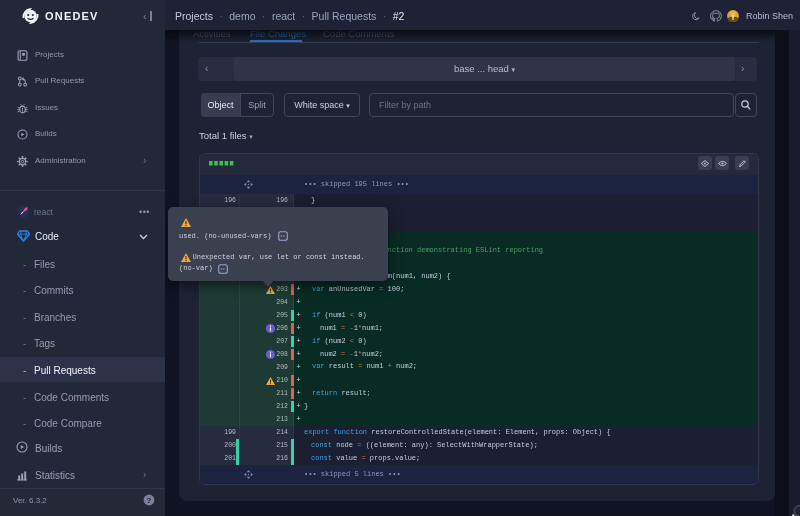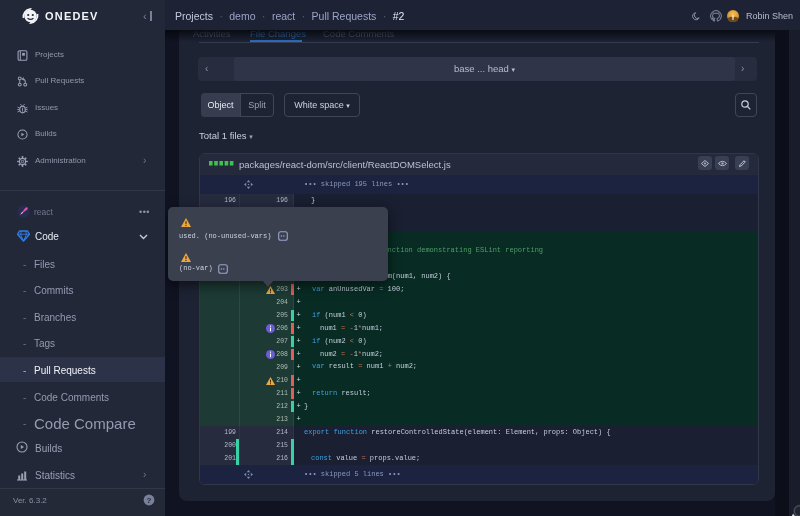--- a/index.html
+++ b/index.html
@@ -28,41 +28,41 @@
   <div class="abs" style="left:234px;top:57px;width:501px;height:24px;background:#2f3449;border-radius:3px;"></div>
   <div class="abs" style="left:205px;top:57px;width:12px;height:24px;color:#8890a8;font-size:10px;line-height:24px;">‹</div>
   <div class="abs" style="left:741px;top:57px;width:12px;height:24px;color:#8890a8;font-size:10px;line-height:24px;">›</div>
   <div class="abs" style="left:234px;top:57px;width:501px;height:24px;color:#b7bdd0;font-size:9.5px;line-height:24px;text-align:center;">base ... head <span style="font-size:7px;">▾</span></div>
 
   <div class="abs" style="left:201px;top:93px;width:73px;height:24px;border:1px solid #3f4659;border-radius:4px;box-sizing:border-box;"></div>
   <div class="abs" style="left:201px;top:93px;width:39px;height:24px;background:#373d4e;border-radius:4px 0 0 4px;color:#e8ebf3;font-size:9px;line-height:24px;text-align:center;">Object</div>
   <div class="abs" style="left:240px;top:93px;width:1px;height:24px;background:#3f4659;"></div>
     <div class="abs" style="left:240px;top:93px;width:34px;height:24px;color:#9aa1b5;font-size:9px;line-height:24px;text-align:center;">Split</div>
   <div class="abs" style="left:284px;top:93px;width:76px;height:24px;border:1px solid #3f4659;border-radius:4px;box-sizing:border-box;color:#ccd1df;font-size:9px;line-height:22px;text-align:center;">White space <span style="font-size:7px;">▾</span></div>
+  <div class="abs" style="left:369px;top:93px;width:365px;height:24px;border:1px solid #3f4659;border-radius:4px;box-sizing:border-box;color:#6b7287;font-size:9px;line-height:22px;padding-left:9px;">Filter by path</div>
   <div class="abs" style="left:735px;top:93px;width:22px;height:24px;border:1px solid #3f4659;border-radius:4px;box-sizing:border-box;"></div>
   <svg class="abs" style="left:740px;top:99px;" width="12" height="12" viewBox="0 0 12 12">
       <circle cx="5" cy="5" r="3.2" fill="none" stroke="#c7cdd9" stroke-width="1.2"></circle>
       <line x1="7.5" y1="7.5" x2="10.3" y2="10.3" stroke="#c7cdd9" stroke-width="1.2"></line>
     </svg>
 
   <div class="abs" style="left:199px;top:129px;width:120px;height:13px;color:#c9cfdf;font-size:9.5px;line-height:13px;">Total 1 files <span style="font-size:7px;color:#9aa1b5;">▾</span></div>
 
   <div class="abs" id="filepanel" style="left:199px;top:153px;width:560px;height:332px;border:1px solid #303748;border-radius:6px;box-sizing:border-box;background:#1a1f31;"></div>
 
   <div class="abs" style="left:200px;top:154px;width:558px;height:21px;background:#242a3c;border-radius:5px 5px 0 0;"></div>
   <div class="abs" style="left:209px;top:161px;width:30px;height:5px;">
     <svg width="28" height="5" style="display:block">
         <rect x="0" y="0" width="3.6" height="4.5" fill="#3fc24d"></rect>
         <rect x="5.2" y="0" width="3.6" height="4.5" fill="#3fc24d"></rect>
         <rect x="10.4" y="0" width="3.6" height="4.5" fill="#3fc24d"></rect>
         <rect x="15.6" y="0" width="3.6" height="4.5" fill="#3fc24d"></rect>
         <rect x="20.8" y="0" width="3.6" height="4.5" fill="#3fc24d"></rect>
       </svg>
   </div>
-  <div class="abs" style="left:239px;top:154px;height:21px;line-height:21px;color:#bac1d6;font-size:9.5px;">packages/react-dom/src/client/ReactDOMSelect.js</div>
 
   <div class="abs" style="left:698px;top:156px;width:14px;height:14px;background:#3a4053;border-radius:3px;"></div>
   <div class="abs" style="left:715px;top:156px;width:14px;height:14px;background:#3a4053;border-radius:3px;"></div>
   <div class="abs" style="left:735px;top:156px;width:14px;height:14px;background:#3a4053;border-radius:3px;"></div>
   <svg class="abs" style="left:701px;top:159.5px;" width="8" height="7" viewBox="0 0 8 7">
       <path d="M4 0.5 L7.5 3.5 L4 6.5 L0.5 3.5 Z" fill="none" stroke="#b9c0d4" stroke-width="1"></path>
       <circle cx="4" cy="3.5" r="0.9" fill="#b9c0d4"></circle>
     </svg>
   <svg class="abs" style="left:717.5px;top:159.5px;" width="9" height="7" viewBox="0 0 9 7">
       <path d="M0.5 3.5 Q4.5 -0.8 8.5 3.5 Q4.5 7.8 0.5 3.5 Z" fill="none" stroke="#b9c0d4" stroke-width="1"></path>
@@ -180,20 +180,21 @@
   <div class="abs mono" style="left:320px;top:348px;height:13px;line-height:13px;font-size:7px;color:#c3cddb;"><span style="color:#c3cddb">num2&nbsp;</span><span style="color:#cd7552">=</span><span style="color:#c3cddb">&nbsp;</span><span style="color:#cd7552">-</span><span style="color:#c3cddb">1</span><span style="color:#cd7552">*</span><span style="color:#c3cddb">num2;</span></div>
   <div class="abs mono" style="left:296.5px;top:361px;height:13px;line-height:13px;font-size:7px;color:#d5dde8;">+</div>
   <div class="abs mono" style="left:296.5px;top:374px;height:13px;line-height:13px;font-size:7px;color:#d5dde8;">+</div>
   <div class="abs mono" style="left:312px;top:360px;height:13px;line-height:13px;font-size:7px;color:#c3cddb;"><span style="color:#3da1e0">var</span><span style="color:#c3cddb">&nbsp;result&nbsp;</span><span style="color:#cd7552">=</span><span style="color:#c3cddb">&nbsp;num1&nbsp;</span><span style="color:#cd7552">+</span><span style="color:#c3cddb">&nbsp;num2;</span></div>
   <div class="abs mono" style="left:296.5px;top:387px;height:13px;line-height:13px;font-size:7px;color:#d5dde8;">+</div>
   <div class="abs mono" style="left:312px;top:387px;height:13px;line-height:13px;font-size:7px;color:#c3cddb;"><span style="color:#3da1e0">return</span><span style="color:#c3cddb">&nbsp;result;</span></div>
   <div class="abs mono" style="left:296.5px;top:400px;height:13px;line-height:13px;font-size:7px;color:#d5dde8;">+</div>
   <div class="abs mono" style="left:304px;top:400px;height:13px;line-height:13px;font-size:7px;color:#c3cddb;"><span style="color:#c3cddb">}</span></div>
   <div class="abs mono" style="left:296.5px;top:413px;height:13px;line-height:13px;font-size:7px;color:#d5dde8;">+</div>
   <div class="abs mono" style="left:304px;top:426px;height:13px;line-height:13px;font-size:7px;color:#c3cddb;"><span style="color:#3da1e0">export</span><span style="color:#c3cddb">&nbsp;</span><span style="color:#3da1e0">function</span><span style="color:#c3cddb">&nbsp;restoreControlledState(element:&nbsp;Element,&nbsp;props:&nbsp;Object)&nbsp;{</span></div>
+  <div class="abs mono" style="left:311px;top:439px;height:13px;line-height:13px;font-size:7px;color:#c3cddb;"><span style="color:#3da1e0">const</span><span style="color:#c3cddb">&nbsp;node&nbsp;</span><span style="color:#cd7552">=</span><span style="color:#c3cddb">&nbsp;((element:&nbsp;any):&nbsp;SelectWithWrapperState);</span></div>
   <div class="abs mono" style="left:311px;top:452px;height:13px;line-height:13px;font-size:7px;color:#c3cddb;"><span style="color:#3da1e0">const</span><span style="color:#c3cddb">&nbsp;value&nbsp;</span><span style="color:#cd7552">=</span><span style="color:#c3cddb">&nbsp;props.value;</span></div>
 
   <div id="tooltip"></div>
   <div class="abs" style="left:168px;top:207px;width:220px;height:74px;background:#3b404f;border-radius:5px;box-shadow:0 4px 14px rgba(0,0,0,0.55);"></div>
   <svg class="abs" style="left:262px;top:280px;" width="12" height="7" viewBox="0 0 12 7">
       <path d="M0 0 L12 0 L6 7 Z" fill="#3b404f"></path>
     </svg>
   <svg class="abs" style="left:181px;top:218px;" width="10" height="9" viewBox="0 0 10 9">
       <path d="M5 0 L10 9 L0 9 Z" fill="#eda73e"></path>
       <rect x="4.45" y="3.1" width="1.1" height="3.1" fill="#3a2f10"></rect>
@@ -203,20 +204,21 @@
   <svg class="abs" style="left:277.5px;top:231px;" width="10" height="10" viewBox="0 0 10 10">
       <rect x="0.7" y="0.7" width="8.6" height="8.6" rx="2" fill="none" stroke="#99a3cc" stroke-width="1.1"></rect>
       <circle cx="3.4" cy="5" r="0.8" fill="#99a3cc"></circle>
       <circle cx="5.8" cy="5" r="0.8" fill="#99a3cc"></circle>
     </svg>
   <svg class="abs" style="left:181px;top:252.5px;" width="10" height="9" viewBox="0 0 10 9">
       <path d="M5 0 L10 9 L0 9 Z" fill="#eda73e"></path>
       <rect x="4.45" y="3.1" width="1.1" height="3.1" fill="#3a2f10"></rect>
       <rect x="4.45" y="7" width="1.1" height="1.1" fill="#3a2f10"></rect>
     </svg>
+  <div class="abs mono" style="left:192.5px;top:250.5px;height:13px;line-height:13px;font-size:7px;color:#ccd2e0;">Unexpected&nbsp;var,&nbsp;use&nbsp;let&nbsp;or&nbsp;const&nbsp;instead.</div>
   <div class="abs mono" style="left:179px;top:262px;height:13px;line-height:13px;font-size:7px;color:#ccd2e0;">(no-var)</div>
   <svg class="abs" style="left:217.5px;top:263.5px;" width="10" height="10" viewBox="0 0 10 10">
       <rect x="0.7" y="0.7" width="8.6" height="8.6" rx="2" fill="none" stroke="#99a3cc" stroke-width="1.1"></rect>
       <circle cx="3.4" cy="5" r="0.8" fill="#99a3cc"></circle>
       <circle cx="5.8" cy="5" r="0.8" fill="#99a3cc"></circle>
     </svg>
 
   <svg class="abs" style="left:788px;top:502px;" width="12" height="14" viewBox="0 0 12 14">
       <circle cx="13.5" cy="17" r="10" fill="#e8e9ee"></circle>
       <circle cx="11.5" cy="9" r="6.8" fill="#20242f"></circle>
@@ -338,21 +340,21 @@
   <div class="abs" style="left:23px;top:311.5px;height:11px;line-height:11px;color:#6a7086;font-size:10px;">-</div>
     <div class="abs" style="left:34px;top:311.5px;height:11px;line-height:11px;color:#959bb0;font-size:10px;">Branches</div>
   <div class="abs" style="left:23px;top:338px;height:11px;line-height:11px;color:#6a7086;font-size:10px;">-</div>
     <div class="abs" style="left:34px;top:338px;height:11px;line-height:11px;color:#959bb0;font-size:10px;">Tags</div>
   <div class="abs" style="left:0;top:357px;width:165px;height:25px;background:#2c3247;"></div>
   <div class="abs" style="left:23px;top:364.5px;height:11px;line-height:11px;color:#aeb2c2;font-size:10px;">-</div>
     <div class="abs" style="left:34px;top:364.5px;height:11px;line-height:11px;color:#f0f2f7;font-size:10px;">Pull Requests</div>
   <div class="abs" style="left:23px;top:391.5px;height:11px;line-height:11px;color:#6a7086;font-size:10px;">-</div>
     <div class="abs" style="left:34px;top:391.5px;height:11px;line-height:11px;color:#959bb0;font-size:10px;">Code Comments</div>
   <div class="abs" style="left:23px;top:418px;height:11px;line-height:11px;color:#6a7086;font-size:10px;">-</div>
-    <div class="abs" style="left:34px;top:418px;height:11px;line-height:11px;color:#959bb0;font-size:15px;">Code Compare</div>
+    <div class="abs" style="left:34px;top:418px;height:11px;line-height:11px;color:#959bb0;font-size:10px;">Code Compare</div>
 
   <svg class="abs" style="left:16px;top:441px;" width="12" height="12" viewBox="0 0 12 12">
       <circle cx="6" cy="6" r="5" fill="none" stroke="#99a0b4" stroke-width="1.1"></circle>
       <path d="M4.8 4 L8 6 L4.8 8 Z" fill="#99a0b4"></path>
     </svg>
   <div class="abs" style="left:35px;top:442.5px;height:11px;line-height:11px;color:#99a0b4;font-size:10px;">Builds</div>
   <svg class="abs" style="left:16px;top:469px;" width="12" height="12" viewBox="0 0 12 12">
       <line x1="1" y1="11" x2="11" y2="11" stroke="#99a0b4" stroke-width="1.1"></line>
       <rect x="2.2" y="6.5" width="2" height="4.5" fill="#99a0b4"></rect>
       <rect x="5.2" y="4.5" width="2" height="6.5" fill="#99a0b4"></rect>

